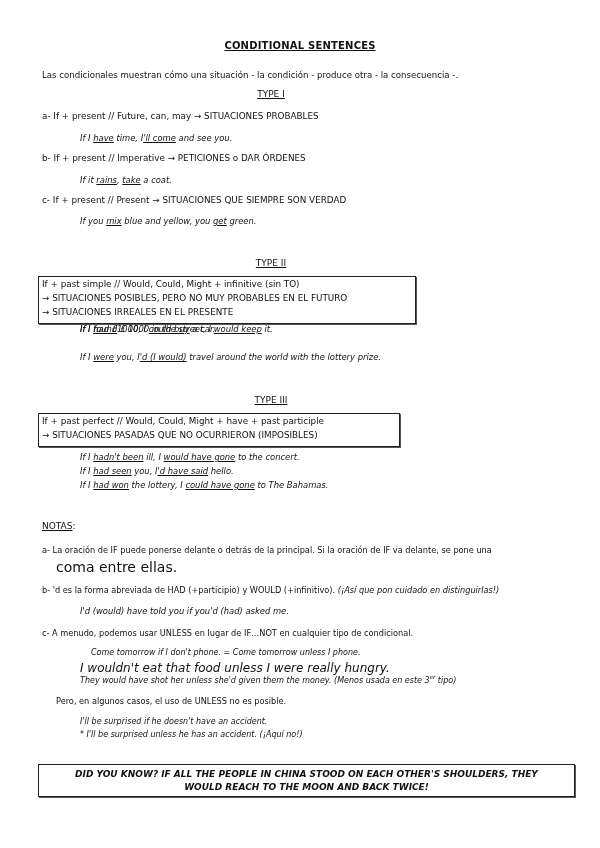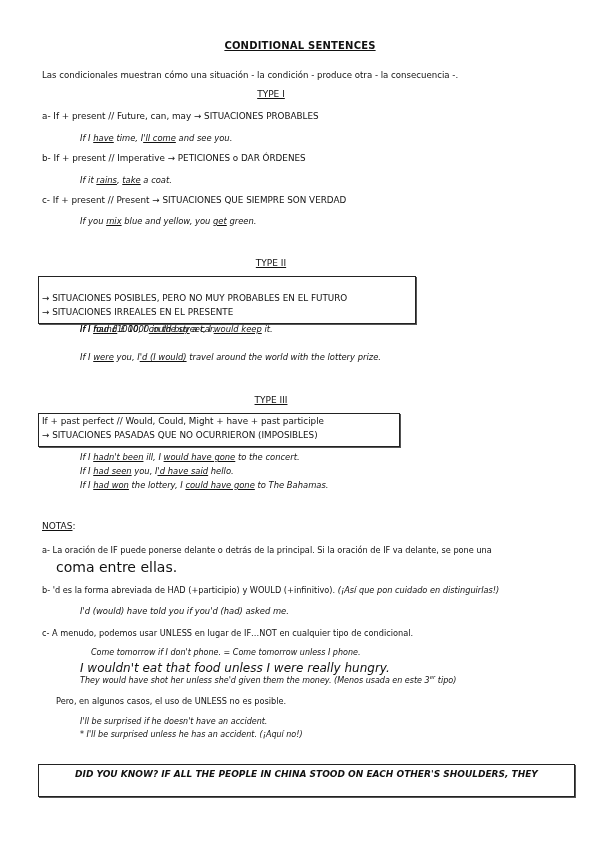--- a/index.html
+++ b/index.html
@@ -51,20 +51,21 @@
 </div>
 
 <div class="abs rule" style="left:42px; top:195px;">c- If + present // Present → SITUACIONES QUE SIEMPRE SON VERDAD</div>
 <div class="abs ex" style="left:80px; top:216px;">
   <span>If you </span><span class="u">mix</span><span> blue and yellow, you </span><span class="u">get</span><span> green.</span>
 </div>
 
 <div class="abs center type-head" style="top:258px;">TYPE II</div>
 
 <div class="box" style="left:38px; top:276px; width:376px; height:46px;">
+  <div class="line" style="top:2px;">If + past simple // Would, Could, Might + infinitive (sin TO)</div>
   <div class="line" style="top:16px;">→ SITUACIONES POSIBLES, PERO NO MUY PROBABLES EN EL FUTURO</div>
   <div class="line" style="top:30px;">→ SITUACIONES IRREALES EN EL PRESENTE</div>
 </div>
 
 <div class="abs ex" style="left:80px; top:324px;">
   <span>If I </span><span class="u">found</span><span> £ 1000 in the street, I </span><span class="u">would keep</span><span> it.</span>
 </div>
 <div class="abs ex" style="left:80px; top:324px;text-align:center;">
   <span>If I </span><span class="u">had</span><span> £1000, I </span><span class="u">could buy</span><span> a car.</span>
 </div>
@@ -107,13 +108,14 @@
 <div class="abs ex" style="left:80px; top:674px; font-size:8px;">
   <span>They would have shot her unless she'd given them the money. (Menos usada en este 3</span><sup>er</sup><span> tipo)</span>
 </div>
 
 <div class="abs" style="left:56px; top:696px; font-size:8.2px;">Pero, en algunos casos, el uso de UNLESS no es posible.</div>
 <div class="abs ex" style="left:80px; top:717px; font-size:8px;text-align:right;">I'll be surprised if he doesn't have an accident.</div>
 <div class="abs ex" style="left:80px; top:730px; font-size:8px;">* I'll be surprised unless he has an accident. (¡Aquí no!)</div>
 
 <div class="bottom-box">
   <div>DID YOU KNOW?  IF ALL THE PEOPLE IN CHINA STOOD ON EACH OTHER'S SHOULDERS, THEY</div>
+  <div>WOULD REACH TO THE MOON AND BACK TWICE!</div>
 </div>
 
 </body></html>

